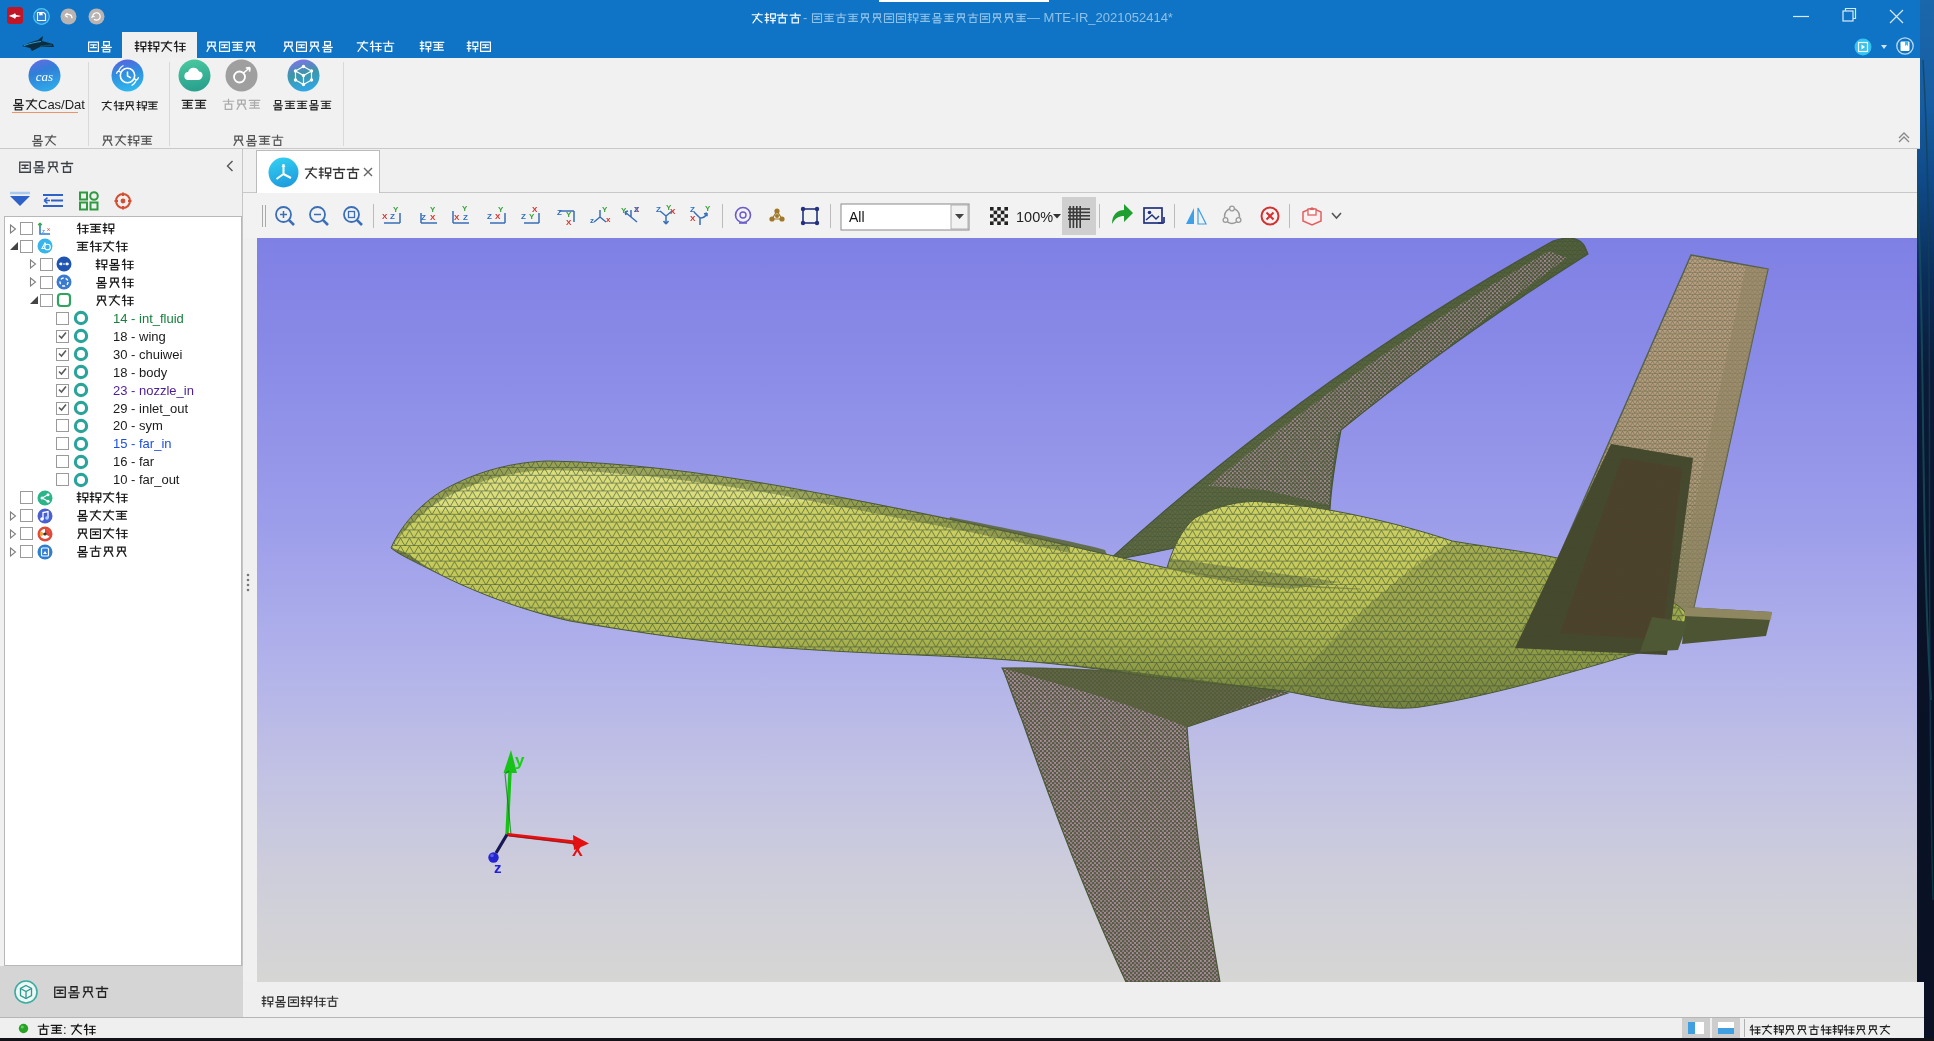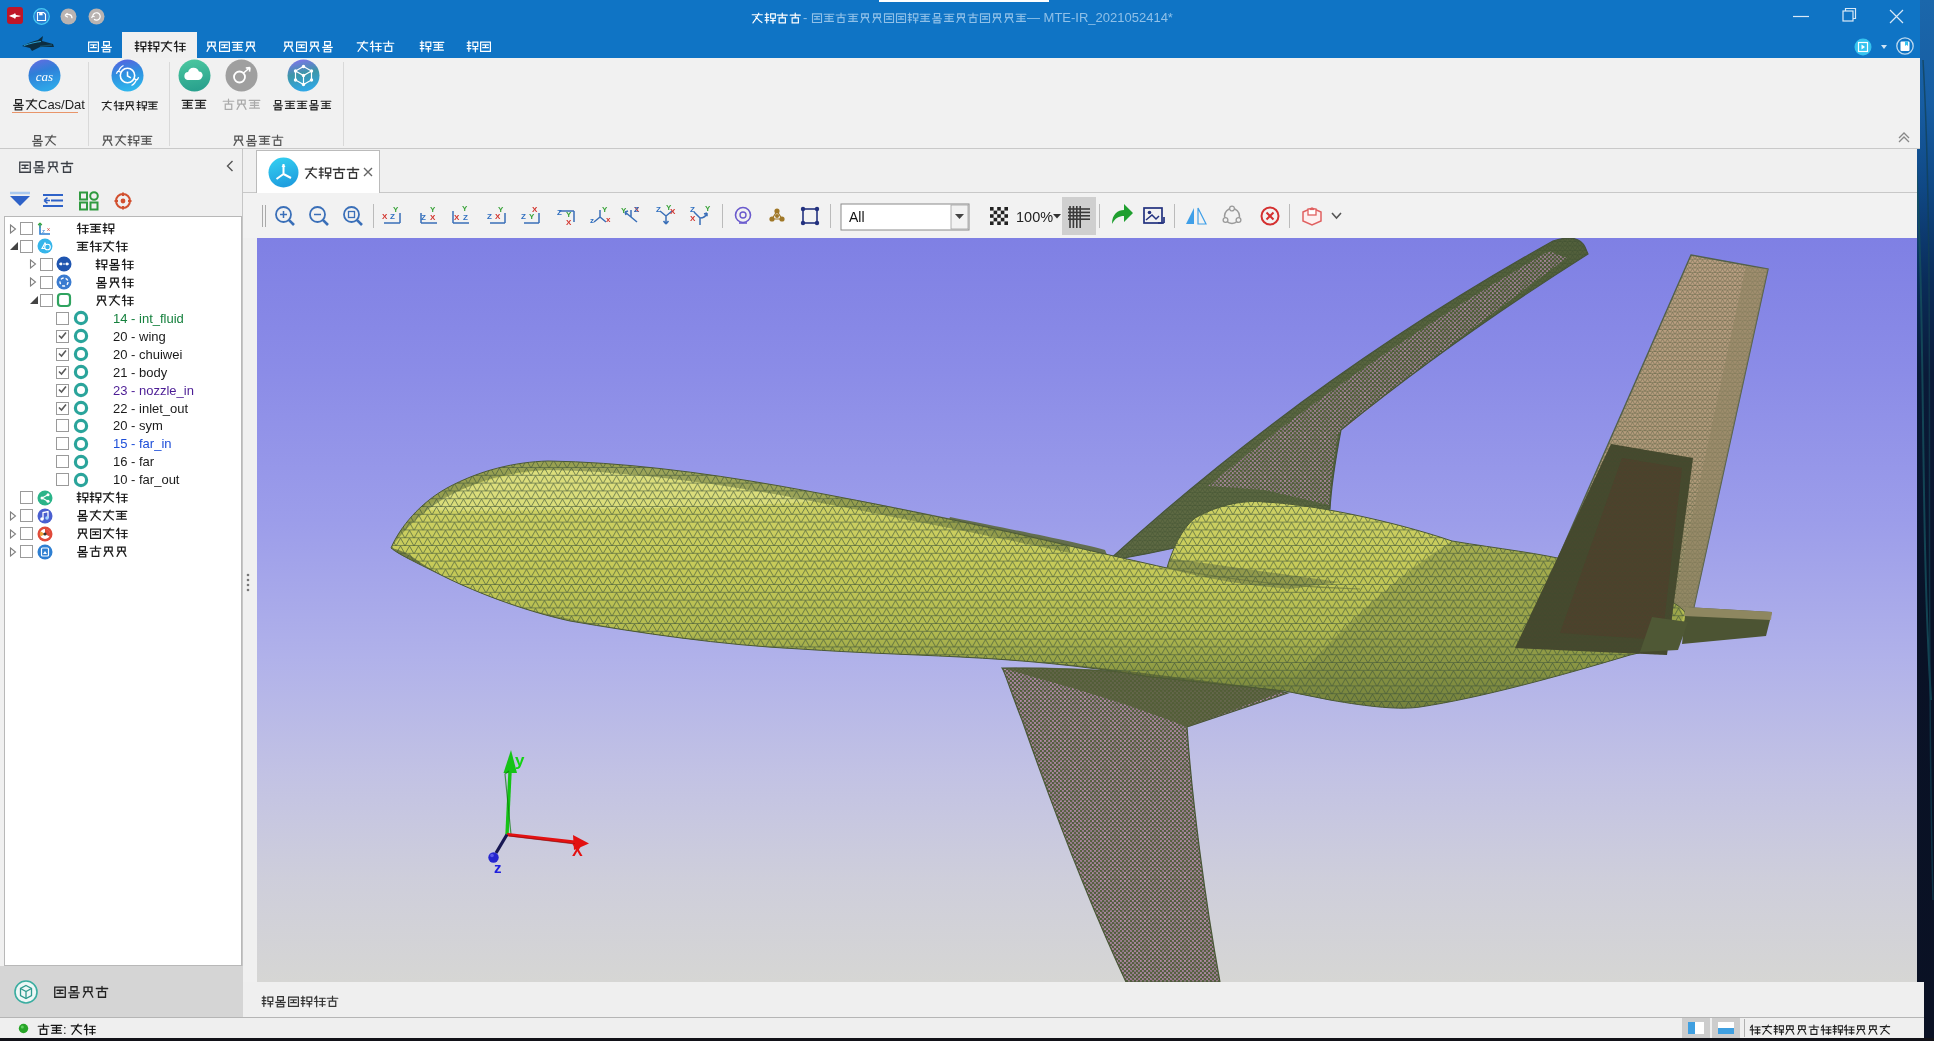--- a/index.html
+++ b/index.html
@@ -410,53 +410,53 @@
     <circle cx="8" cy="8" r="5.6" fill="none" stroke="#2aa49b" stroke-width="3.2"></circle>
   </svg>
 <div class="row" style="left:113px;top:310.75px;font-size:13px;color:#15803d">14 - int_fluid</div>
 <div class="abs" style="left:56px;top:329.7px;width:13px;height:13px;background:#fff;border:1px solid #9a9a9a"></div>
 <svg class="abs" style="left:57px;top:330.2px" width="11" height="11" viewBox="0 0 11 11">
     <path d="M2 5.5 L4.5 8 L9 2.5" stroke="#5a5a5a" stroke-width="1.6" fill="none"></path>
   </svg>
 <svg class="abs" style="left:73px;top:328.2px" width="16" height="16" viewBox="0 0 16 16">
     <circle cx="8" cy="8" r="5.6" fill="none" stroke="#2aa49b" stroke-width="3.2"></circle>
   </svg>
-<div class="row" style="left:113px;top:328.7px;font-size:13px;color:#1a1a1a">20 - wing</div>
+<div class="row" style="left:113px;top:328.7px;font-size:13px;color:#1a1a1a">18 - wing</div>
 <div class="abs" style="left:56px;top:347.65px;width:13px;height:13px;background:#fff;border:1px solid #9a9a9a"></div>
 <svg class="abs" style="left:57px;top:348.15px" width="11" height="11" viewBox="0 0 11 11">
     <path d="M2 5.5 L4.5 8 L9 2.5" stroke="#5a5a5a" stroke-width="1.6" fill="none"></path>
   </svg>
 <svg class="abs" style="left:73px;top:346.15px" width="16" height="16" viewBox="0 0 16 16">
     <circle cx="8" cy="8" r="5.6" fill="none" stroke="#2aa49b" stroke-width="3.2"></circle>
   </svg>
-<div class="row" style="left:113px;top:346.65px;font-size:13px;color:#1a1a1a">20 - chuiwei</div>
+<div class="row" style="left:113px;top:346.65px;font-size:13px;color:#1a1a1a">30 - chuiwei</div>
 <div class="abs" style="left:56px;top:365.6px;width:13px;height:13px;background:#fff;border:1px solid #9a9a9a"></div>
 <svg class="abs" style="left:57px;top:366.1px" width="11" height="11" viewBox="0 0 11 11">
     <path d="M2 5.5 L4.5 8 L9 2.5" stroke="#5a5a5a" stroke-width="1.6" fill="none"></path>
   </svg>
 <svg class="abs" style="left:73px;top:364.1px" width="16" height="16" viewBox="0 0 16 16">
     <circle cx="8" cy="8" r="5.6" fill="none" stroke="#2aa49b" stroke-width="3.2"></circle>
   </svg>
-<div class="row" style="left:113px;top:364.6px;font-size:13px;color:#1a1a1a">21 - body</div>
+<div class="row" style="left:113px;top:364.6px;font-size:13px;color:#1a1a1a">18 - body</div>
 <div class="abs" style="left:56px;top:383.54999999999995px;width:13px;height:13px;background:#fff;border:1px solid #9a9a9a"></div>
 <svg class="abs" style="left:57px;top:384.04999999999995px" width="11" height="11" viewBox="0 0 11 11">
     <path d="M2 5.5 L4.5 8 L9 2.5" stroke="#5a5a5a" stroke-width="1.6" fill="none"></path>
   </svg>
 <svg class="abs" style="left:73px;top:382.04999999999995px" width="16" height="16" viewBox="0 0 16 16">
     <circle cx="8" cy="8" r="5.6" fill="none" stroke="#2aa49b" stroke-width="3.2"></circle>
   </svg>
 <div class="row" style="left:113px;top:382.54999999999995px;font-size:13px;color:#4c1d95">23 - nozzle_in</div>
 <div class="abs" style="left:56px;top:401.5px;width:13px;height:13px;background:#fff;border:1px solid #9a9a9a"></div>
 <svg class="abs" style="left:57px;top:402.0px" width="11" height="11" viewBox="0 0 11 11">
     <path d="M2 5.5 L4.5 8 L9 2.5" stroke="#5a5a5a" stroke-width="1.6" fill="none"></path>
   </svg>
 <svg class="abs" style="left:73px;top:400.0px" width="16" height="16" viewBox="0 0 16 16">
     <circle cx="8" cy="8" r="5.6" fill="none" stroke="#2aa49b" stroke-width="3.2"></circle>
   </svg>
-<div class="row" style="left:113px;top:400.5px;font-size:13px;color:#1a1a1a">22 - inlet_out</div>
+<div class="row" style="left:113px;top:400.5px;font-size:13px;color:#1a1a1a">29 - inlet_out</div>
 <div class="abs" style="left:56px;top:419.45px;width:13px;height:13px;background:#fff;border:1px solid #9a9a9a"></div>
 <svg class="abs" style="left:73px;top:417.95px" width="16" height="16" viewBox="0 0 16 16">
     <circle cx="8" cy="8" r="5.6" fill="none" stroke="#2aa49b" stroke-width="3.2"></circle>
   </svg>
 <div class="row" style="left:113px;top:418.45px;font-size:13px;color:#1a1a1a">20 - sym</div>
 <div class="abs" style="left:56px;top:437.4px;width:13px;height:13px;background:#fff;border:1px solid #9a9a9a"></div>
 <svg class="abs" style="left:73px;top:435.9px" width="16" height="16" viewBox="0 0 16 16">
     <circle cx="8" cy="8" r="5.6" fill="none" stroke="#2aa49b" stroke-width="3.2"></circle>
   </svg>
 <div class="row" style="left:113px;top:436.4px;font-size:13px;color:#1d4ed8">15 - far_in</div>

